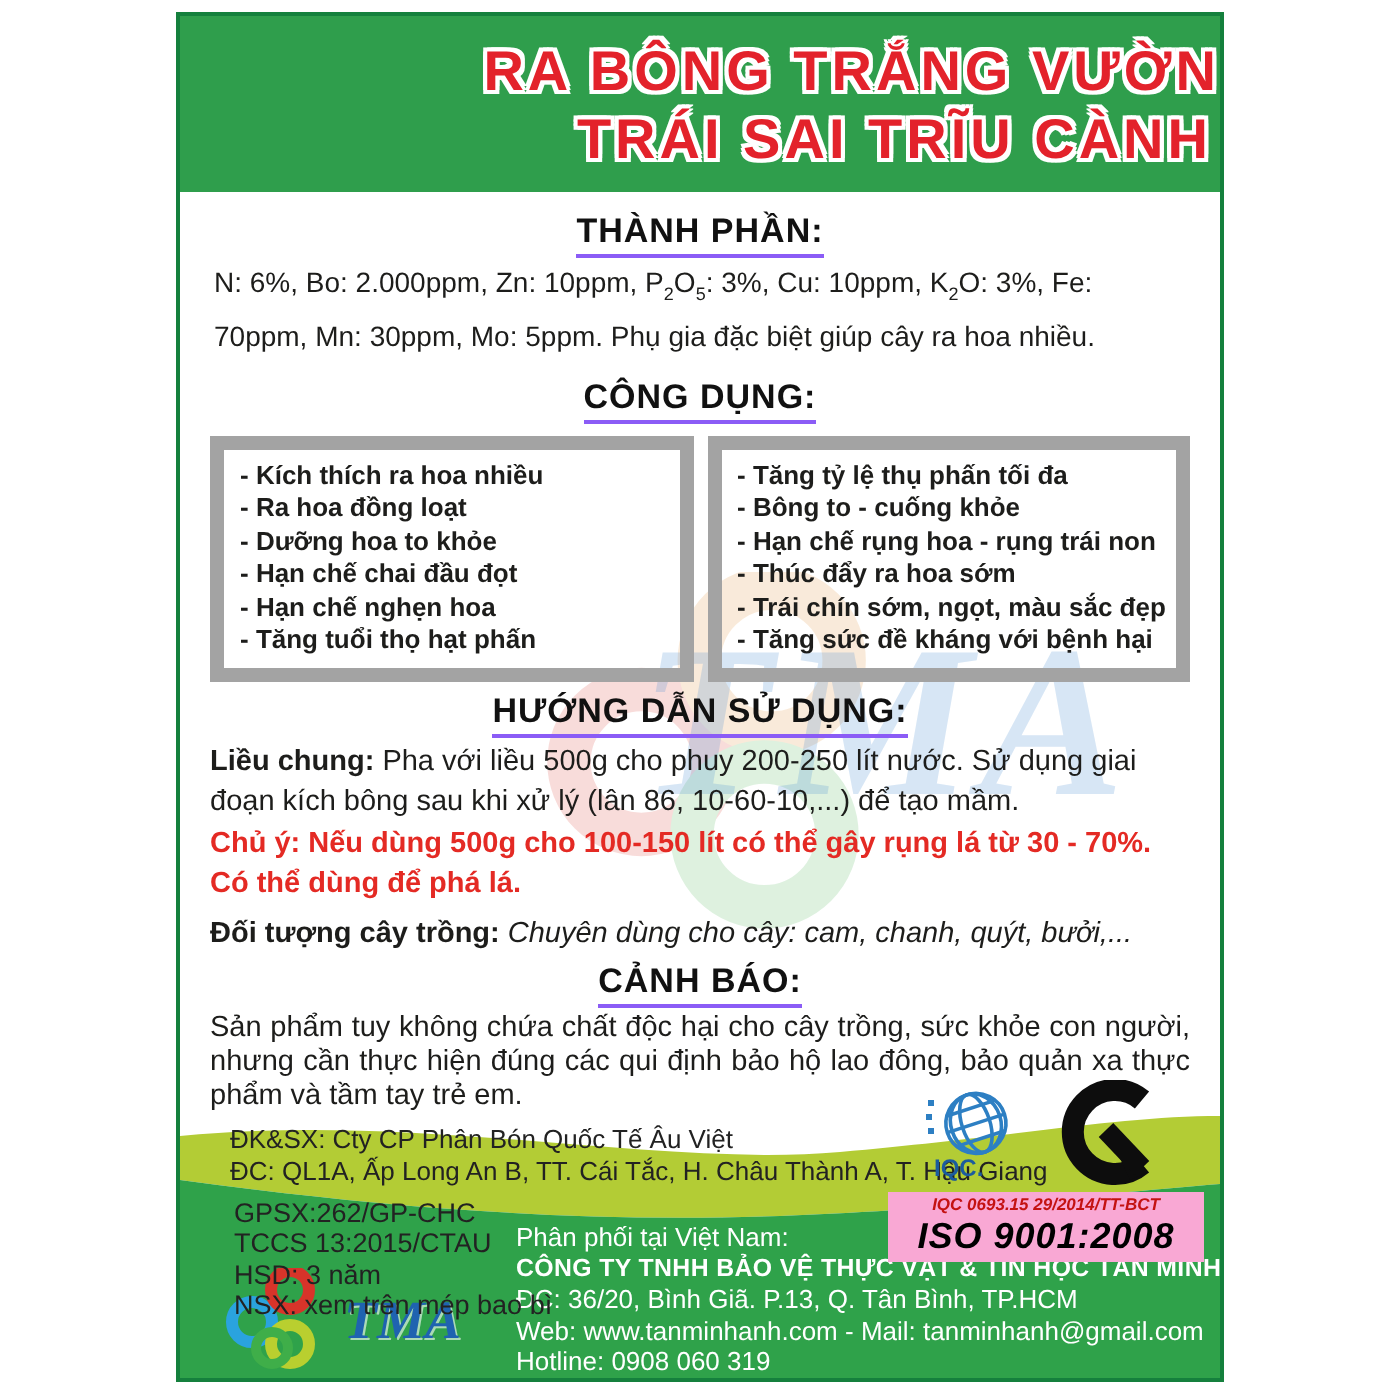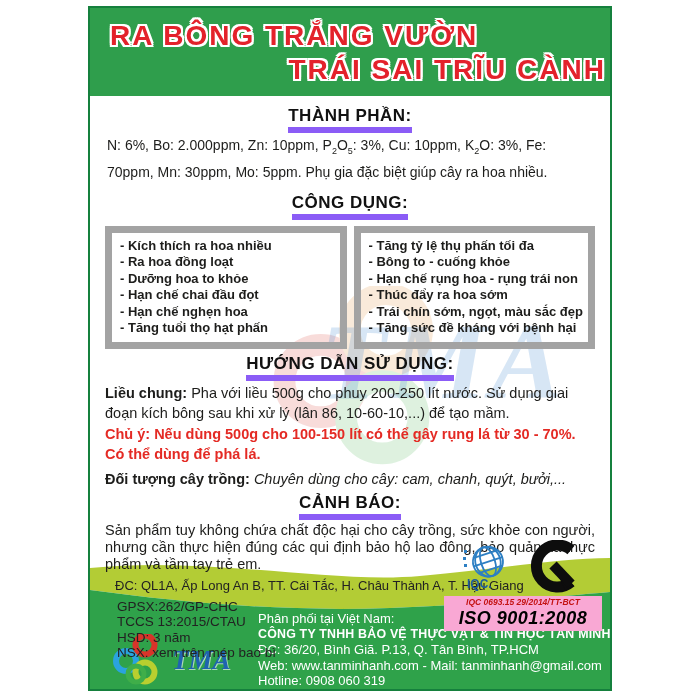--- a/index.html
+++ b/index.html
@@ -4,33 +4,33 @@
 <style>
   * { margin:0; padding:0; box-sizing:border-box; }
   html,body { width:700px; height:700px; background:#ffffff; font-family:"Liberation Sans","DejaVu Sans",sans-serif; }
   .page { position:relative; width:700px; height:700px; background:#fff; overflow:hidden; }
   .label { position:absolute; left:88px; top:6px; width:524px; height:685px; border:2px solid #15803d; background:#fff; overflow:hidden; }
 
   
   .header { position:relative; width:100%; height:88px; background:#2f9e4c; z-index:1; }
   .title-line { font-weight:bold; color:#e3222b; font-size:28px; letter-spacing:2px;
     text-shadow:-2px -2px 0 #fff,2px -2px 0 #fff,-2px 2px 0 #fff,2px 2px 0 #fff,-2px 0 0 #fff,2px 0 0 #fff,0 -2px 0 #fff,0 2px 0 #fff; }
-  .title-1 { padding:12px 0 0 20px; }
+  .title-1 { padding:12px 0 0 20px;text-align:right; }
   .title-2 { margin-top:2px; text-align:right; padding-right:4px; }
 
   
   .watermark { position:absolute; left:90px; top:270px; width:420px; height:190px; z-index:0; pointer-events:none; }
   .watermark svg { position:absolute; left:90px; top:8px; opacity:.17; }
   .watermark .wm-text { position:absolute; left:140px; top:22px; font-size:108px; font-style:italic; font-weight:bold;
     color:rgba(72,140,210,0.22); letter-spacing:4px; font-family:"Liberation Serif","DejaVu Serif",serif; }
 
   
   .content { position:relative; z-index:1; padding:0 15px; }
   .sec-head { text-align:center; font-weight:bold; font-size:17px; color:#111; margin-top:10px; }
-  .sec-head span { display:inline-block; border-bottom:6px solid #8b5cf6; padding-bottom:1px; letter-spacing:.5px; }
+  .sec-head span { display:inline-block; border-bottom:2px solid #8b5cf6; padding-bottom:1px; letter-spacing:.5px; }
   .ingredients { margin-top:2px; font-size:14px; line-height:21px; color:#1d1d1b; padding:0 2px; }
   .ingredients sub { font-size:9px; }
 
   .boxes { display:flex; gap:7px; margin-top:6px; }
   .benefit-box { flex:1; border:7px solid #a3a3a3; padding:5px 4px 5px 8px; font-weight:bold; font-size:13px; line-height:16.5px; color:#1d1d1b; background:transparent; }
 
   .para { font-size:14.5px; line-height:20px; color:#1d1d1b; margin-top:2px; }
   .para b { font-weight:bold; }
   .chu-y { color:#e42a24; font-weight:bold; font-size:14.5px; line-height:20.5px; margin-top:1px; }
   .doi-tuong { margin-top:4px; font-size:14.5px; }
@@ -111,20 +111,21 @@
       <div class="para"><b>Liều chung:</b><span> Pha với liều 500g cho phuy 200-250 lít nước. Sử dụng giai đoạn kích bông sau khi xử lý (lân 86, 10-60-10,...) để tạo mầm.</span></div>
       <div class="chu-y"><span>Chủ ý:</span><span>  Nếu dùng 500g cho 100-150 lít có thể gây rụng lá từ 30 - 70%. Có thể dùng để phá lá.</span></div>
       <div class="para doi-tuong"><b>Đối tượng cây trồng:</b><span class="it"> Chuyên dùng cho cây: cam, chanh, quýt, bưởi,...</span></div>
 
       <div class="sec-head" style="margin-top:4px">
         <span>CẢNH BÁO:</span>
       </div>
       <div class="canh-bao-text">Sản phẩm tuy không chứa chất độc hại cho cây trồng, sức khỏe con người, nhưng cần thực hiện đúng các qui định bảo hộ lao đông, bảo quản xa thực phẩm và tầm tay trẻ em.</div>
 
       <div class="maker">
+        <div>ĐK&amp;SX: Cty CP Phân Bón Quốc Tế Âu Việt</div>
         <div>ĐC: QL1A, Ấp Long An B, TT. Cái Tắc, H. Châu Thành A, T. Hậu Giang</div>
       </div>
 
       <div class="reg">
         <div>GPSX:262/GP-CHC</div>
         <div>TCCS 13:2015/CTAU</div>
         <div>HSD: 3 năm</div>
         <div>NSX: xem trên mép bao bì</div>
       </div>
     </div>

